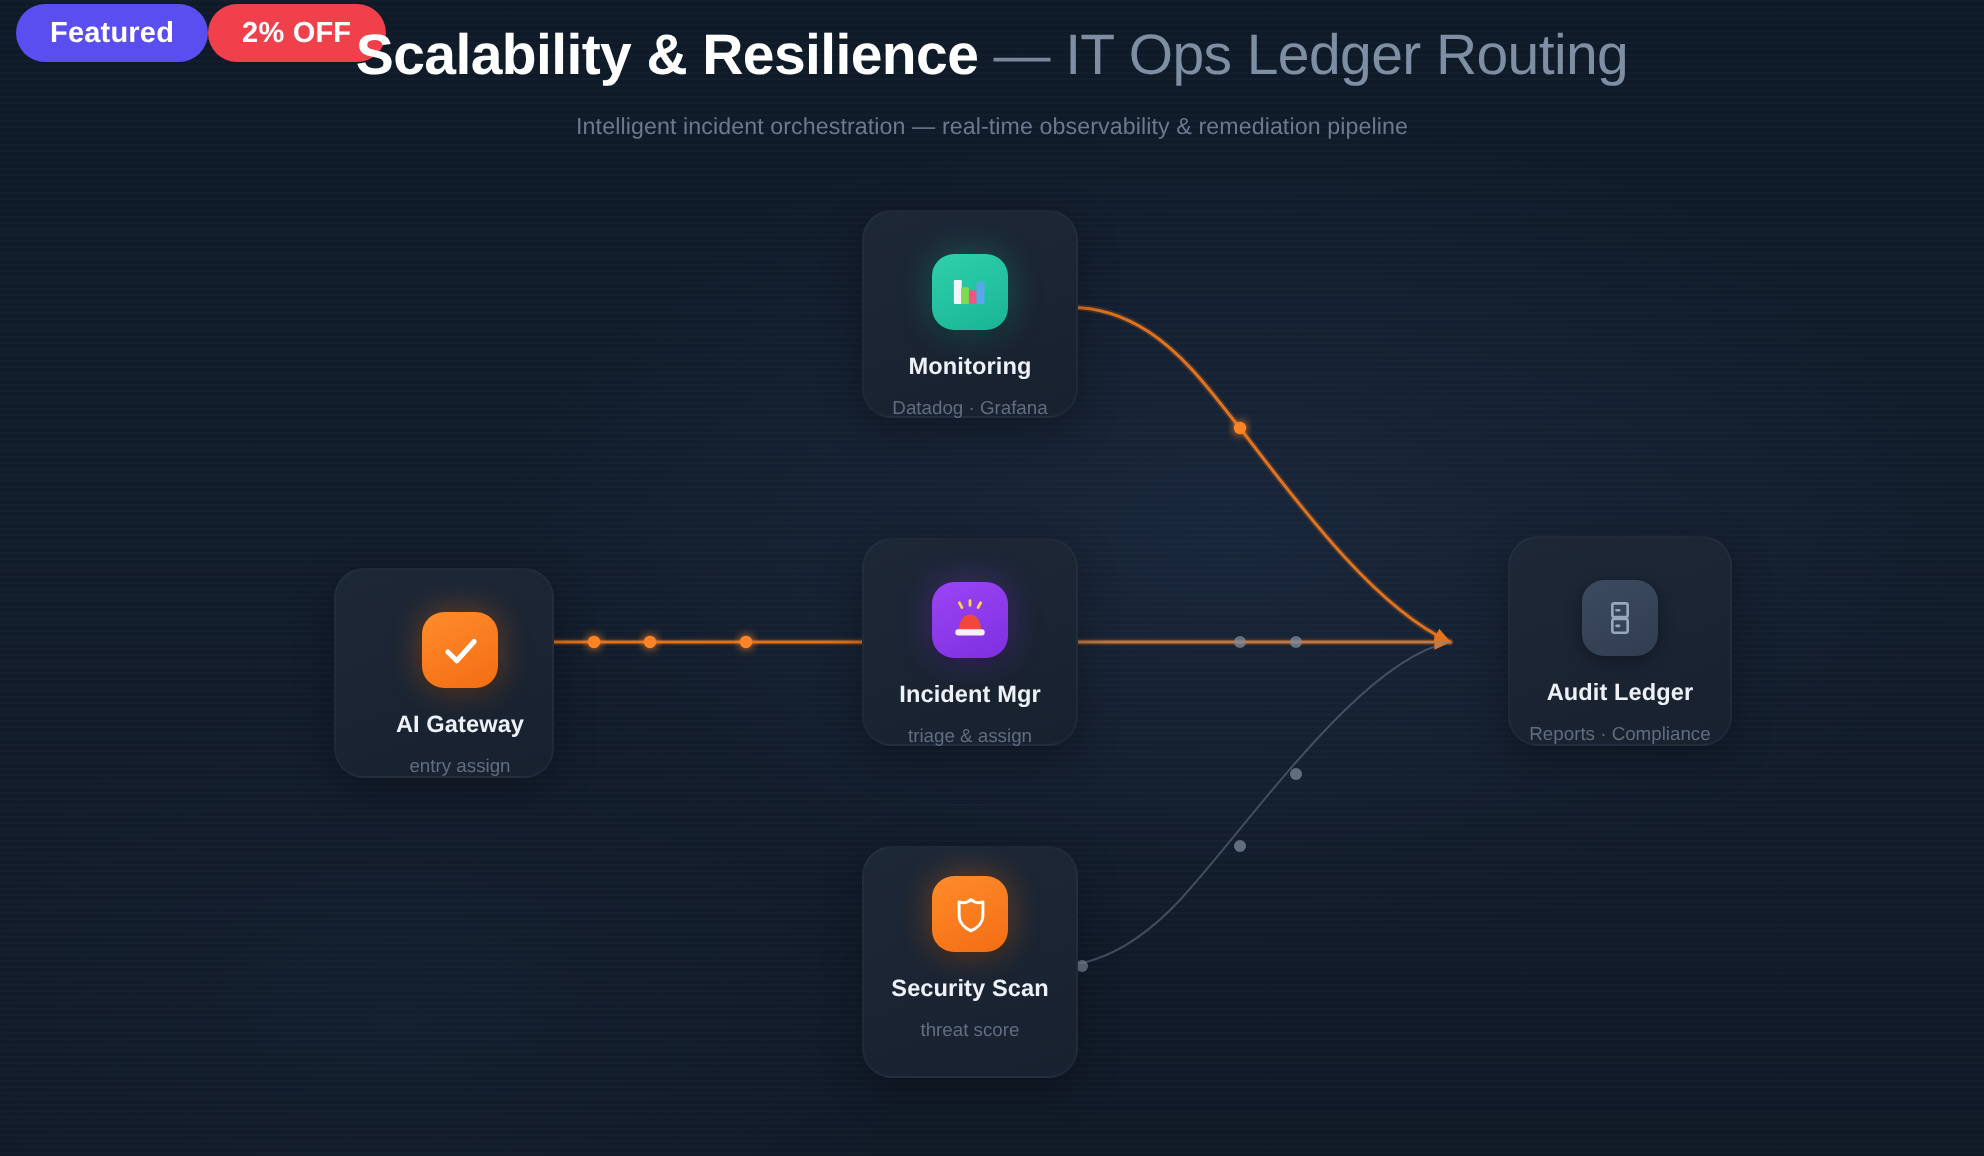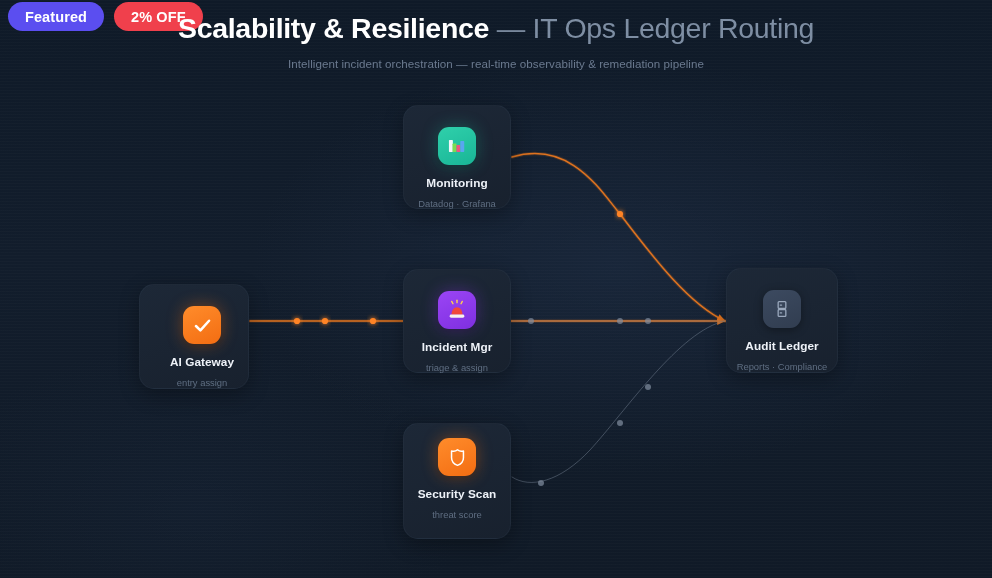--- a/index.html
+++ b/index.html
@@ -39,21 +39,21 @@
       radial-gradient(ellipse 520px 300px at 62% 46%, rgba(40,60,90,0.30), rgba(0,0,0,0) 70%),
       radial-gradient(ellipse 380px 240px at 20% 88%, rgba(30,46,70,0.22), rgba(0,0,0,0) 70%),
       linear-gradient(180deg, #0f1a28 0%, #121d2c 45%, #101a27 100%);
     pointer-events: none;
     z-index: 0;
   }
 
   
   #header { position: absolute; left: 0; top: 0; width: 992px; height: 86px; z-index: 6; }
 
-  #badges { position: absolute; left: 8px; top: 2px; display: flex; gap: 10px; }
+  #badges { position: absolute; left: 8px; top: 2px; display: flex; }
   .badge {
     height: 29px;
     padding: 0 17px;
     border-radius: 15px;
     display: flex;
     align-items: center;
     justify-content: center;
     font-size: 14.5px;
     font-weight: 700;
     letter-spacing: 0.1px;
@@ -91,20 +91,21 @@
   .node {
     position: absolute;
     border-radius: 15px;
     background: linear-gradient(160deg, #1d2837 0%, #18212e 100%);
     border: 1px solid rgba(120,145,175,0.07);
     box-shadow: 0 6px 20px rgba(0,0,0,0.30);
     display: flex;
     flex-direction: column;
     align-items: center;
     z-index: 5;
+    margin-left: 28px;
   }
 
   .node-icon {
     width: 38px;
     height: 38px;
     border-radius: 11px;
     display: flex;
     align-items: center;
     justify-content: center;
     flex: none;

